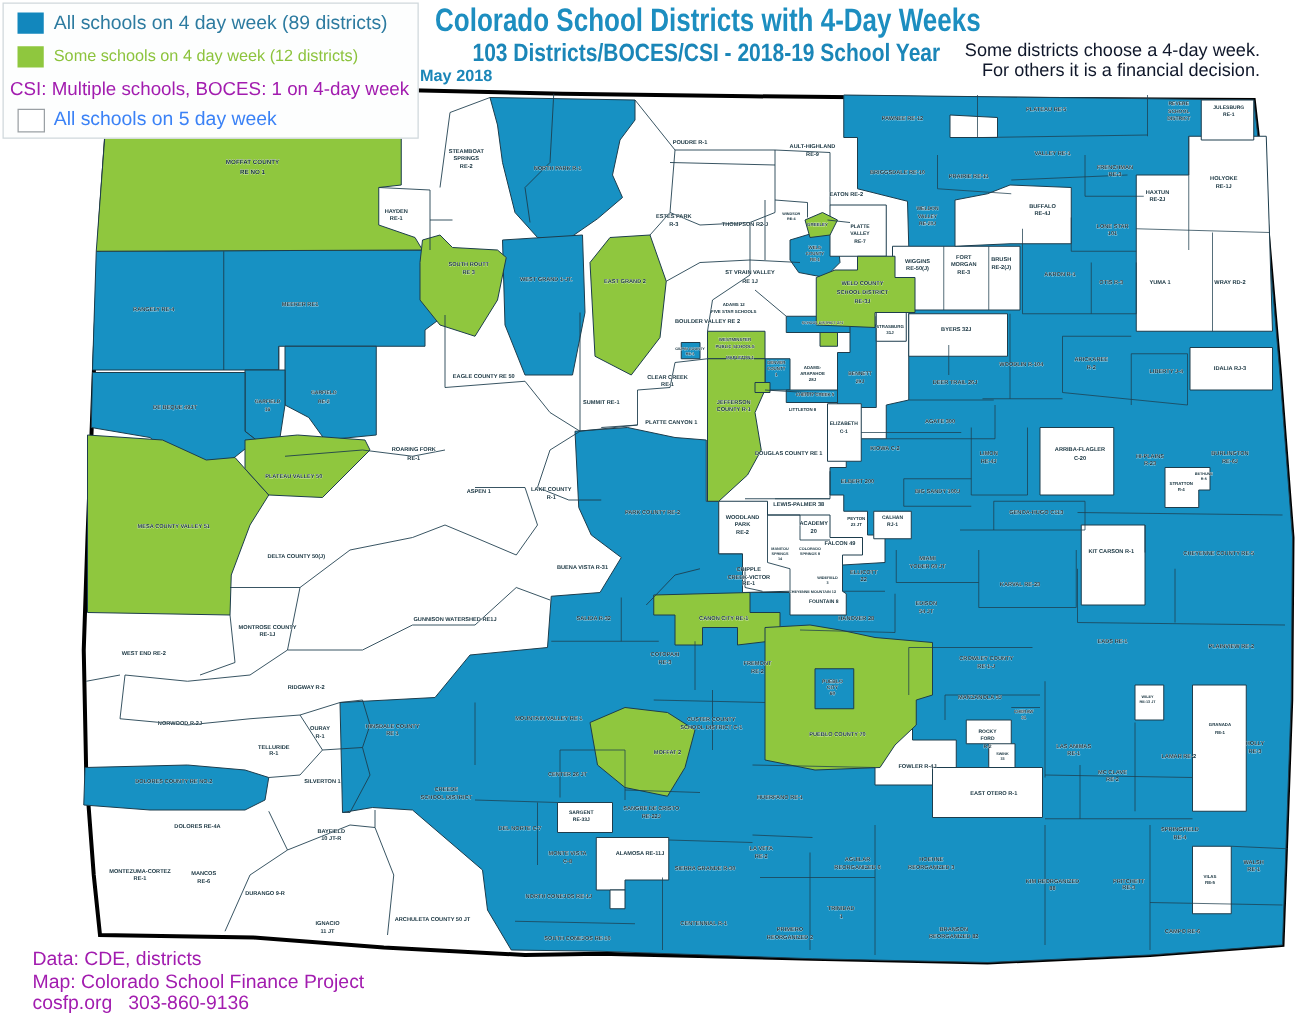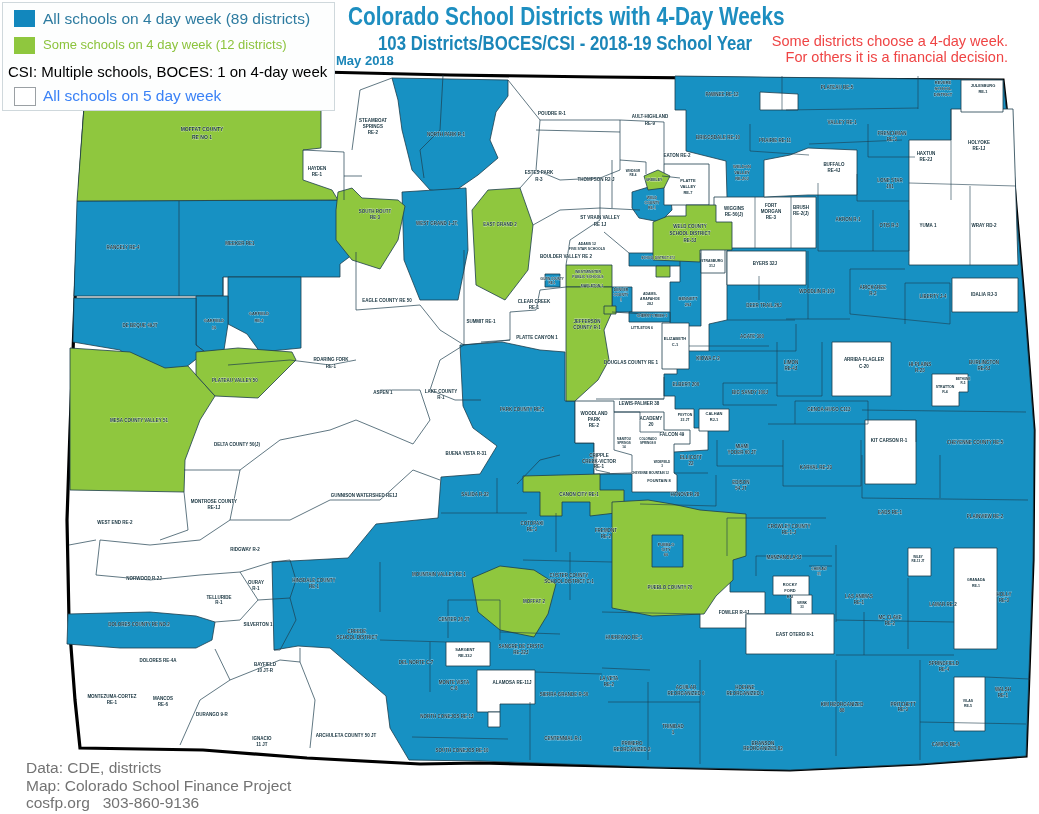--- a/index.html
+++ b/index.html
@@ -535,28 +535,28 @@
 <div style="position:absolute;left:2px;top:2px;width:331px;height:107px;background:#fdfefe;border:1px solid #cfd8dc;"></div>
 
 <div style="position:absolute;left:14px;top:10px;width:21px;height:17px;background:#1287bd;"></div>
 
 <div style="position:absolute;left:43px;top:10px;font-size:15.5px;color:#2d7ba0;">All schools on 4 day week (89 districts)</div>
 
 <div style="position:absolute;left:14px;top:37px;width:21px;height:17px;background:#8fc73e;"></div>
 
 <div style="position:absolute;left:43px;top:37px;font-size:13px;color:#8cc33c;">Some schools on 4 day week (12 districts)</div>
 
-<div style="position:absolute;left:8px;top:63px;font-size:15px;color:#000000;">CSI: Multiple schools, BOCES: 1 on 4-day week</div>
+<div style="position:absolute;left:8px;top:63px;font-size:15px;color:#a21caf;">CSI: Multiple schools, BOCES: 1 on 4-day week</div>
 
 <div style="position:absolute;left:14px;top:87px;width:20px;height:17px;background:#ffffff;border:1px solid #9aa0a4;"></div>
 
 <div style="position:absolute;left:43px;top:87px;font-size:15.5px;color:#3b82f6;">All schools on 5 day week</div>
 
 <div style="position:absolute;left:348px;top:1px;font-size:26px;font-weight:bold;color:#1d8ec0;white-space:nowrap;transform:scaleX(0.8);transform-origin:0 0;">Colorado School Districts with 4-Day Weeks</div>
 
 <div style="position:absolute;left:378px;top:32px;font-size:20px;font-weight:bold;color:#1b86b8;white-space:nowrap;transform:scaleX(0.84);transform-origin:0 0;">103 Districts/BOCES/CSI - 2018-19 School Year</div>
 
 <div style="position:absolute;left:336px;top:53px;width:460px;font-size:13px;font-weight:bold;color:#1b86b8;">May 2018</div>
 
-<div style="position:absolute;right:26px;top:33px;text-align:right;font-size:14.5px;color:#ef4444;line-height:16px;white-space:nowrap;">Some districts choose a 4-day week.<br>For others it is a financial decision.</div>
-
-<div style="position:absolute;left:26px;top:759px;font-size:15.5px;color:#737373;line-height:17.5px;">Data: CDE, districts<br>Map: Colorado School Finance Project<br>cosfp.org&nbsp;&nbsp;&nbsp;303-860-9136</div>
+<div style="position:absolute;right:26px;top:33px;text-align:right;font-size:14.5px;color:#0f172a;line-height:16px;white-space:nowrap;">Some districts choose a 4-day week.<br>For others it is a financial decision.</div>
+
+<div style="position:absolute;left:26px;top:759px;font-size:15.5px;color:#a21caf;line-height:17.5px;">Data: CDE, districts<br>Map: Colorado School Finance Project<br>cosfp.org&nbsp;&nbsp;&nbsp;303-860-9136</div>
 
 </div>
 </body></html>

